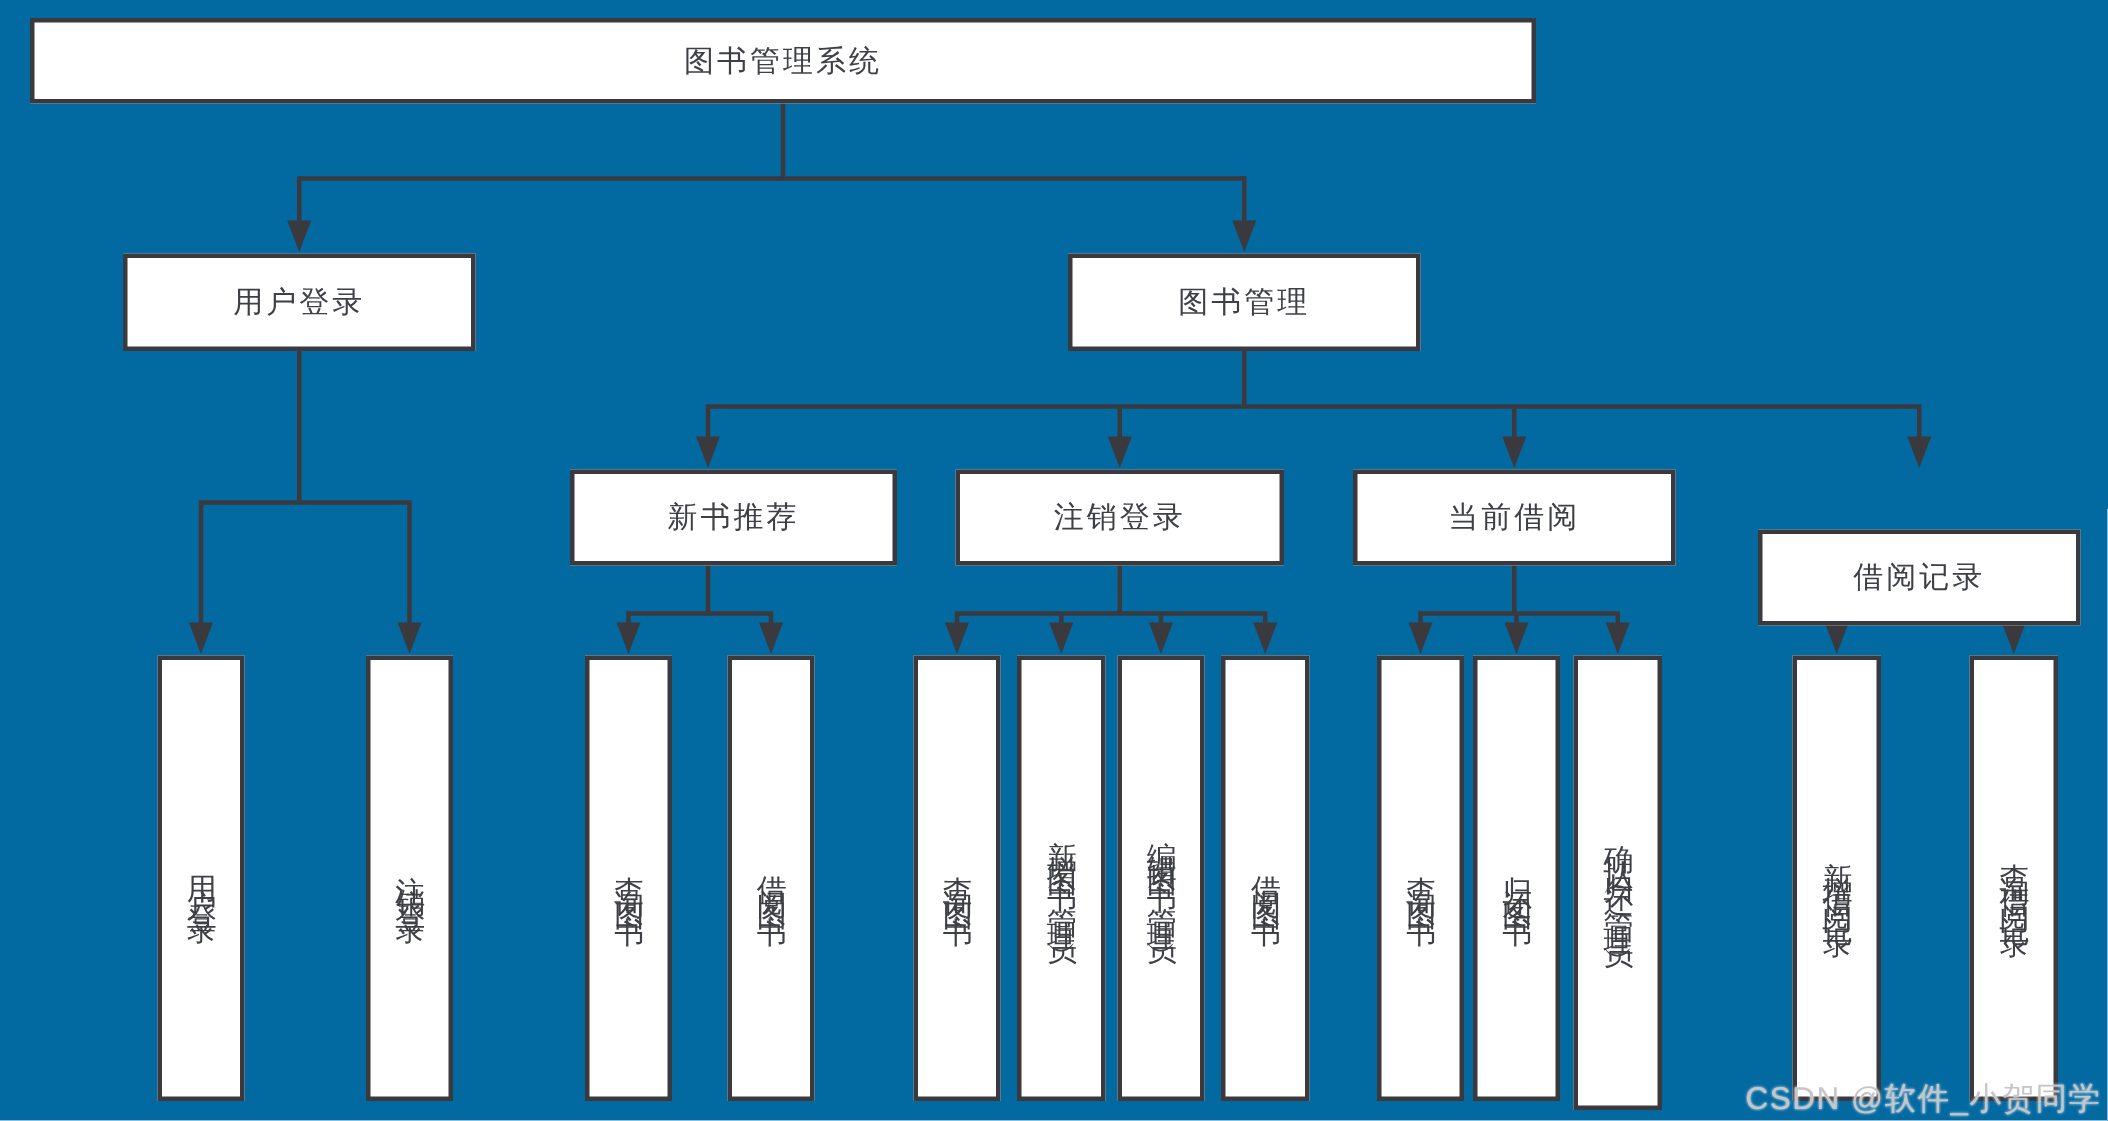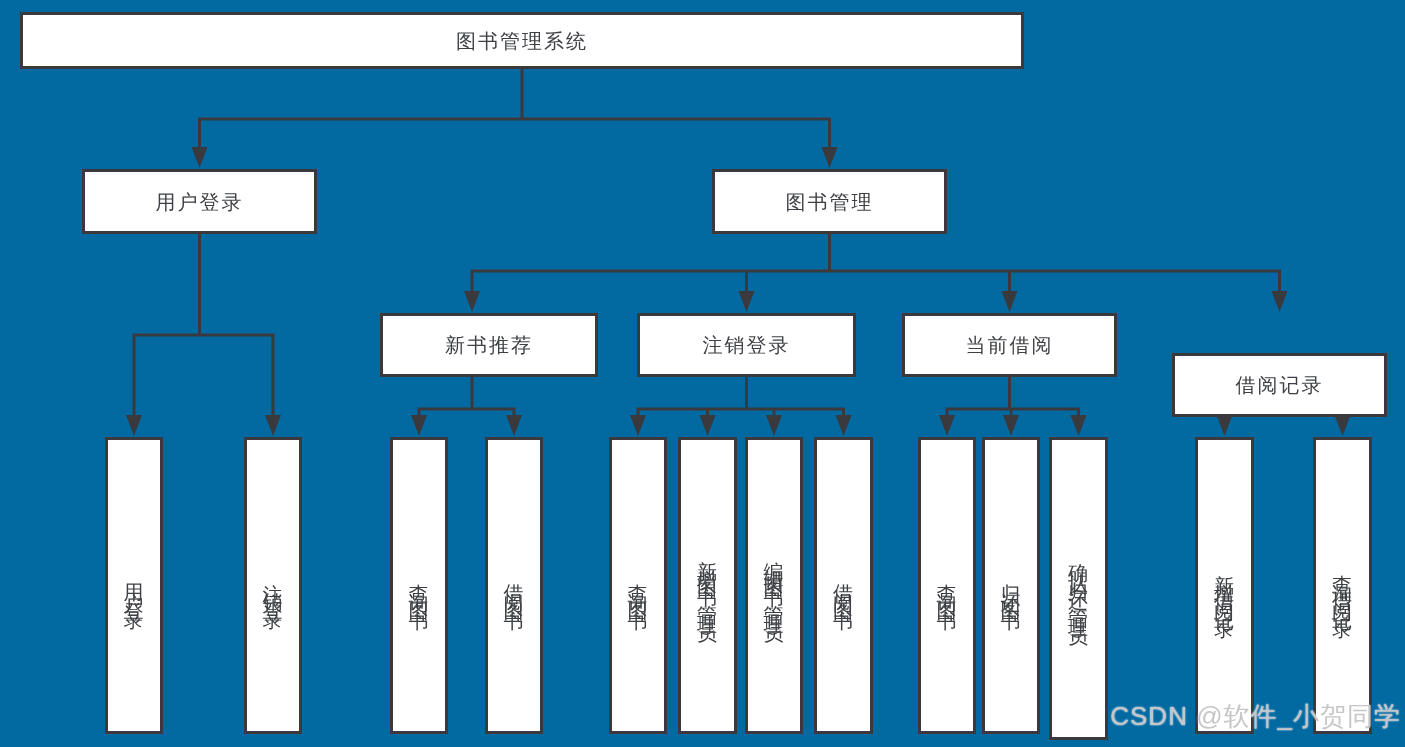--- a/index.html
+++ b/index.html
@@ -40,22 +40,22 @@
   }
   .node.vertical .label {
     writing-mode: vertical-rl;
     text-orientation: mixed;
     letter-spacing: 9px;
     white-space: normal;
   }
   .watermark {
     position: absolute;
     right: 4px;
-    bottom: 13px;
-    font-size: 26px;
+    bottom: 1px;
+    font-size: 21px;
     color: #c6c6c8;
     letter-spacing: 1px;
     text-shadow: 0 0 2px #ffffff;
     z-index: 5;
   }
 </style>
 </head>
 <body>
 
 <div class="canvas">

